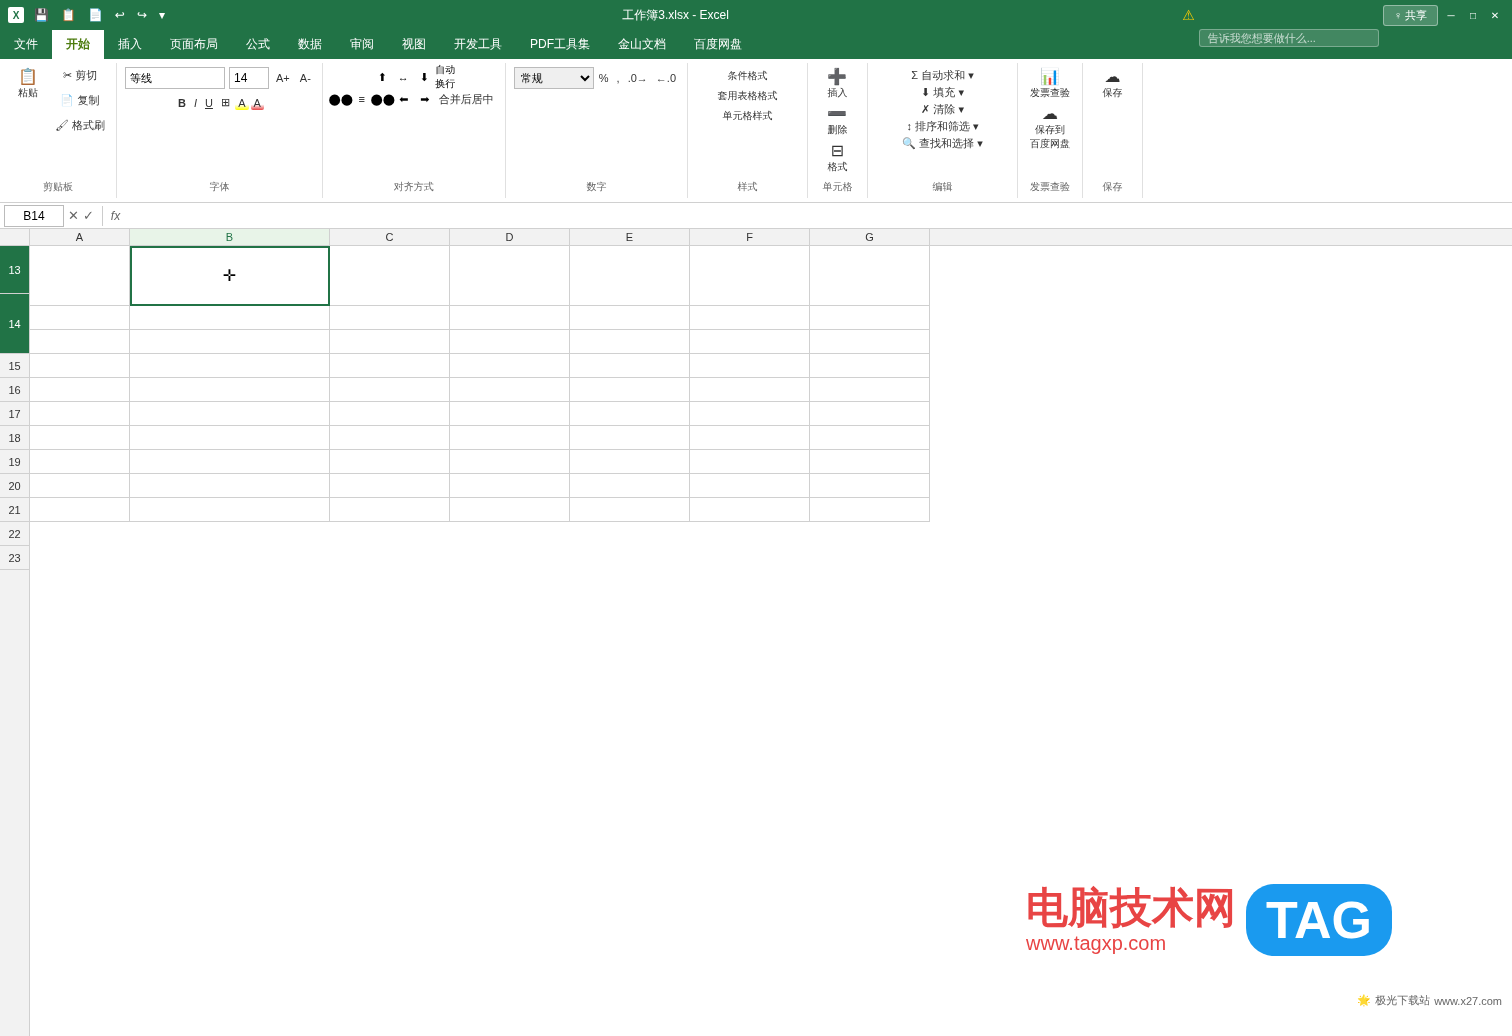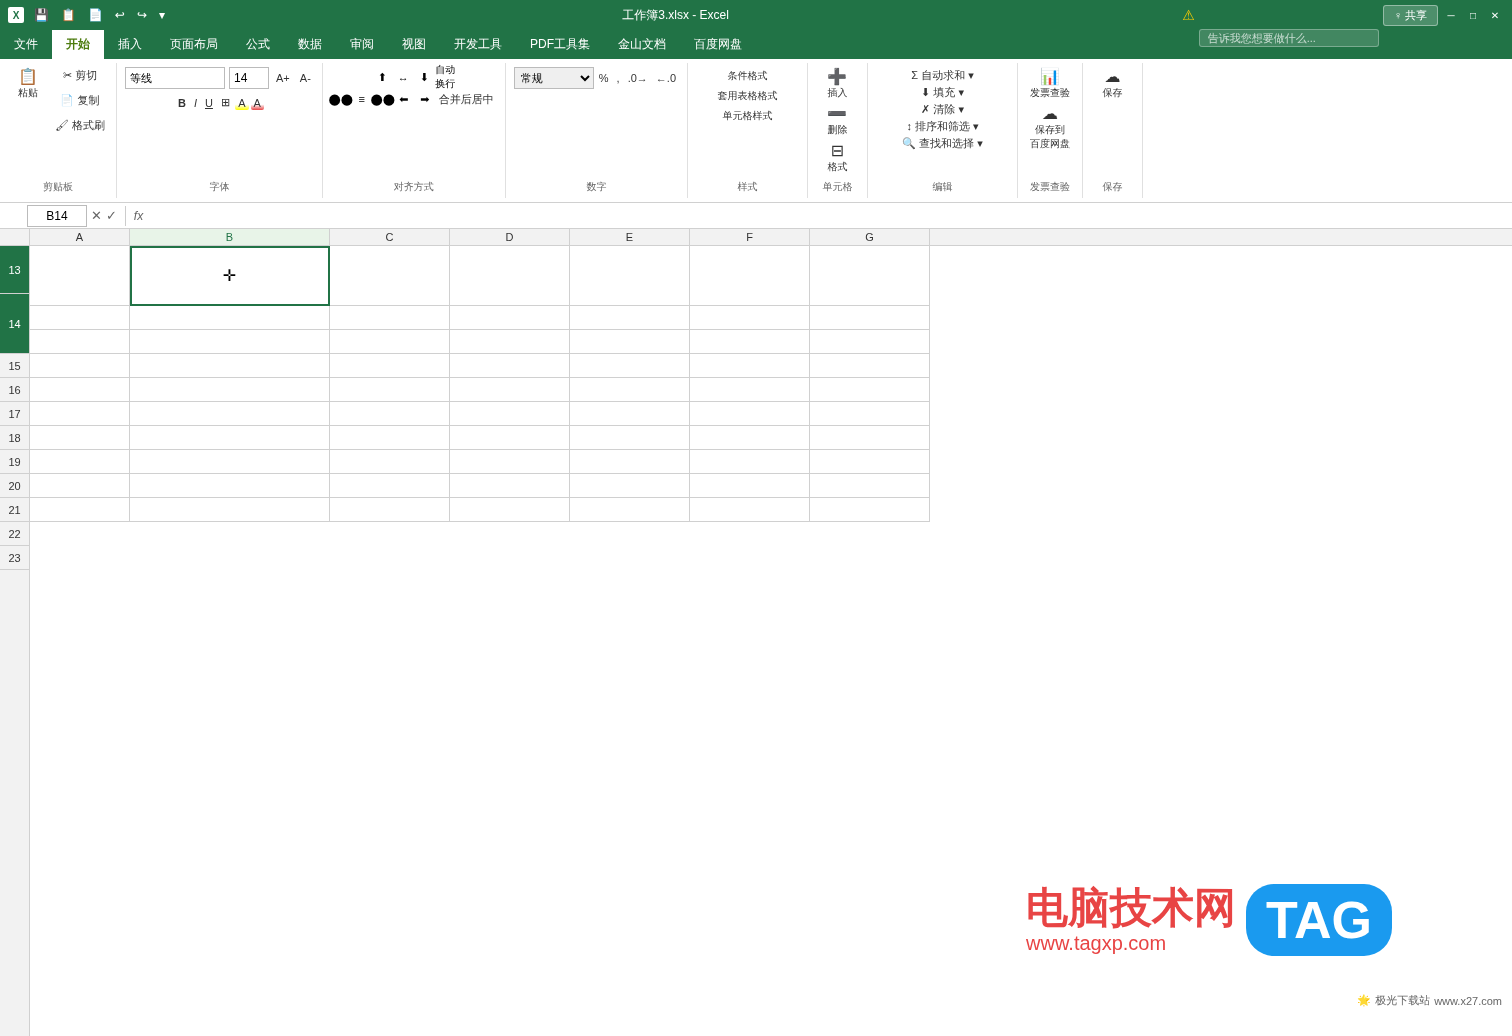--- a/index.html
+++ b/index.html
@@ -39,21 +39,21 @@
     .font-selector { display: flex; align-items: center; gap: 4px; margin-bottom: 4px; }
     .font-name-box { width: 100px; height: 22px; border: 1px solid #bbb; padding: 0 4px; font-size: 11px; }
     .font-size-box { width: 40px; height: 22px; border: 1px solid #bbb; padding: 0 4px; font-size: 12px; }
     .format-row { display: flex; align-items: center; gap: 2px; }
     .bold-btn { font-weight: bold; }
     .italic-btn { font-style: italic; }
     .underline-btn { text-decoration: underline; }
 
     
     .formula-bar { display: flex; align-items: center; height: 26px; border-bottom: 1px solid #d0d0d0; background: #fff; padding: 0 4px; gap: 4px; }
-    .cell-name-box { width: 60px; height: 22px; border: 1px solid #bbb; padding: 0 4px; font-size: 12px; text-align: center; margin-left: 23px; }
+    .cell-name-box { width: 60px; height: 22px; border: 1px solid #bbb; padding: 0 4px; font-size: 12px; text-align: center; }
     .formula-divider { width: 1px; height: 20px; background: #ccc; margin: 0 4px; }
     .fx-label { font-size: 12px; color: #666; font-style: italic; }
     .formula-input { flex: 1; height: 22px; border: none; outline: none; font-size: 12px; padding: 0 4px; }
     .col-headers { display: flex; background: #f2f2f2; border-bottom: 1px solid #d0d0d0; position: sticky; top: 0; z-index: 10; }
     .row-number-header { width: 30px; min-width: 30px; border-right: 1px solid #d0d0d0; background: #f2f2f2; }
     .col-header { border-right: 1px solid #d0d0d0; text-align: center; font-size: 11px; color: #333; padding: 2px 0; user-select: none; cursor: pointer; }
     .row-numbers { display: flex; flex-direction: column; background: #f2f2f2; border-right: 1px solid #d0d0d0; min-width: 30px; }
     .row-num { border-bottom: 1px solid #d0d0d0; text-align: center; font-size: 11px; color: #333; display: flex; align-items: center; justify-content: center; cursor: pointer; user-select: none; }
     .row-num.selected { background: #217346; color: white; }
     .cell-row { display: flex; }

